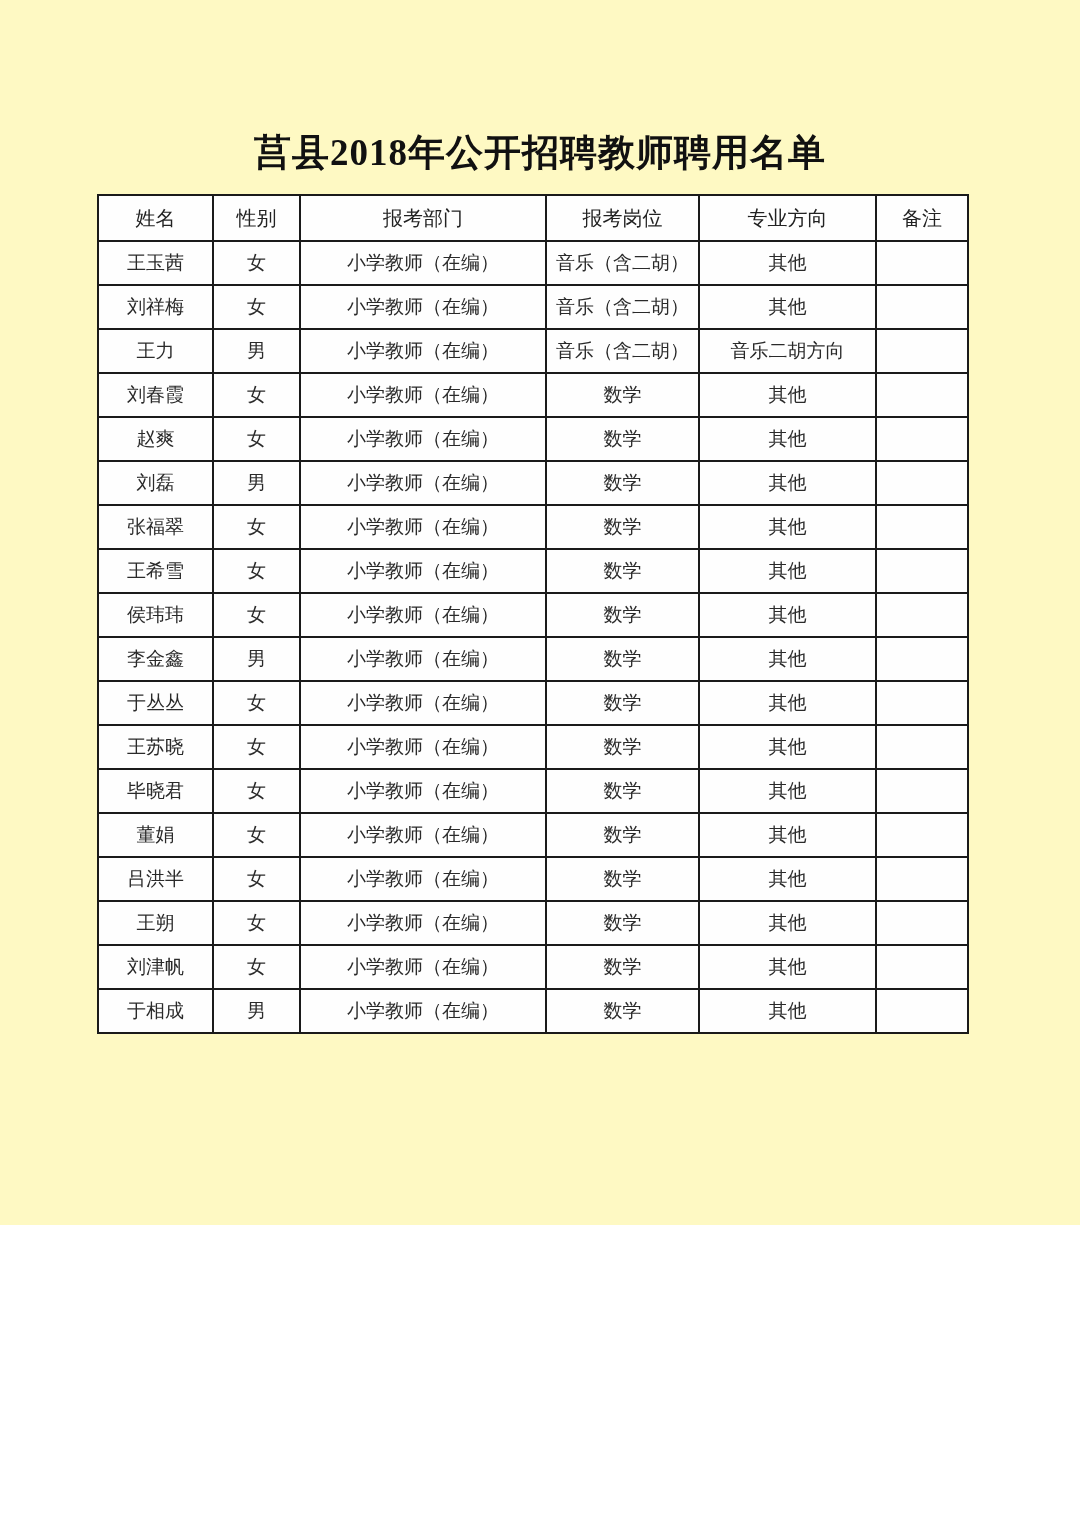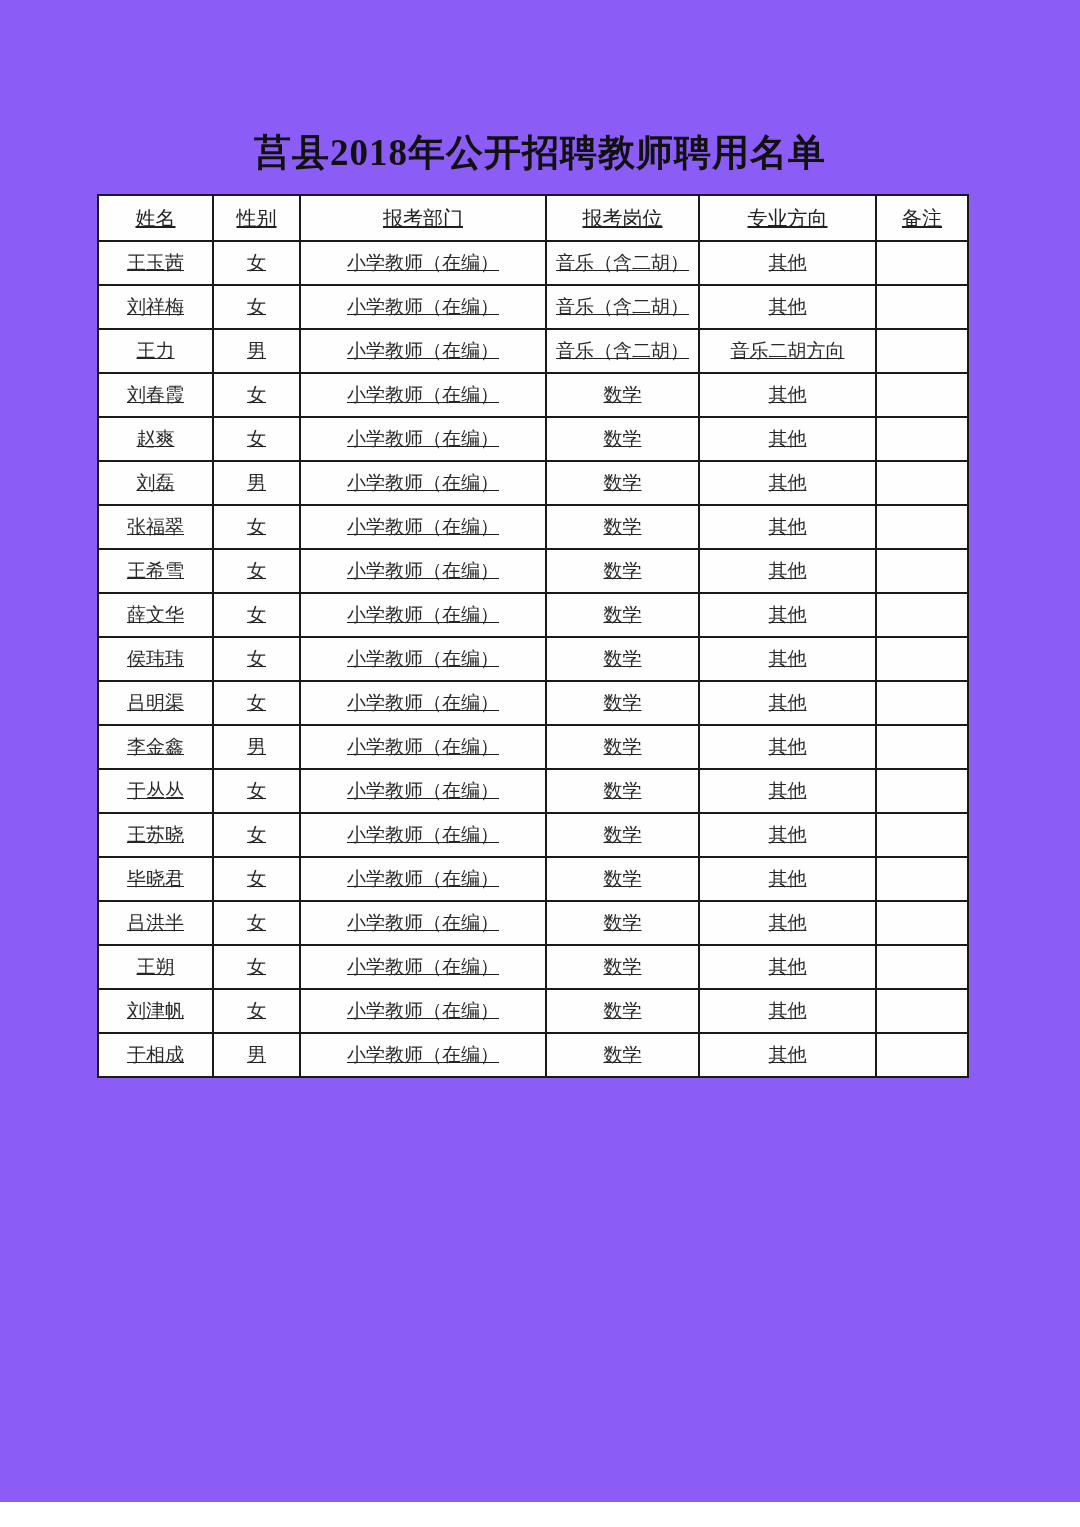--- a/index.html
+++ b/index.html
@@ -9,41 +9,40 @@
   }
   body {
     width: 1080px;
     height: 1527px;
     position: relative;
     font-family: "Liberation Serif", "DejaVu Serif", serif;
     color: #1f1f1f;
   }
   .page {
     width: 1080px;
-    height: 1502px;
-    background: #8b5cf6;
+    height: 1225px;
+    background: #fef9c3;
     overflow: hidden;
   }
   .page-title {
     margin: 0;
     padding-top: 128px;
     text-align: center;
     font-size: 37px;
     font-weight: bold;
     letter-spacing: 1px;
     color: #111111;
     font-family: "Liberation Serif", "DejaVu Serif", serif;
   }
   table.roster {
     border-collapse: collapse;
     table-layout: fixed;
     width: 870px;
     margin: 16px 0 4px 97px;
     background: #fefefe;
-    text-decoration: underline;
   }
   table.roster col.c-name      { width: 115px; }
   table.roster col.c-gender    { width: 87px;  }
   table.roster col.c-dept      { width: 246px; }
   table.roster col.c-position  { width: 153px; }
   table.roster col.c-direction { width: 177px; }
   table.roster col.c-remark    { width: 92px;  }
   table.roster th,
   table.roster td {
     border: 2px solid #1a1a1a;
@@ -148,44 +147,28 @@
         </tr>
         <tr>
           <td>王希雪</td>
           <td>女</td>
           <td>小学教师（在编）</td>
           <td>数学</td>
           <td>其他</td>
           <td></td>
         </tr>
         <tr>
-          <td>薛文华</td>
-          <td>女</td>
-          <td>小学教师（在编）</td>
-          <td>数学</td>
-          <td>其他</td>
-          <td></td>
-        </tr>
-        <tr>
           <td>侯玮玮</td>
           <td>女</td>
           <td>小学教师（在编）</td>
           <td>数学</td>
           <td>其他</td>
           <td></td>
         </tr>
         <tr>
-          <td>吕明渠</td>
-          <td>女</td>
-          <td>小学教师（在编）</td>
-          <td>数学</td>
-          <td>其他</td>
-          <td></td>
-        </tr>
-        <tr>
           <td>李金鑫</td>
           <td>男</td>
           <td>小学教师（在编）</td>
           <td>数学</td>
           <td>其他</td>
           <td></td>
         </tr>
         <tr>
           <td>于丛丛</td>
           <td>女</td>
@@ -197,20 +180,28 @@
         <tr>
           <td>王苏晓</td>
           <td>女</td>
           <td>小学教师（在编）</td>
           <td>数学</td>
           <td>其他</td>
           <td></td>
         </tr>
         <tr>
           <td>毕晓君</td>
+          <td>女</td>
+          <td>小学教师（在编）</td>
+          <td>数学</td>
+          <td>其他</td>
+          <td></td>
+        </tr>
+        <tr>
+          <td>董娟</td>
           <td>女</td>
           <td>小学教师（在编）</td>
           <td>数学</td>
           <td>其他</td>
           <td></td>
         </tr>
         <tr>
           <td>吕洪半</td>
           <td>女</td>
           <td>小学教师（在编）</td>

